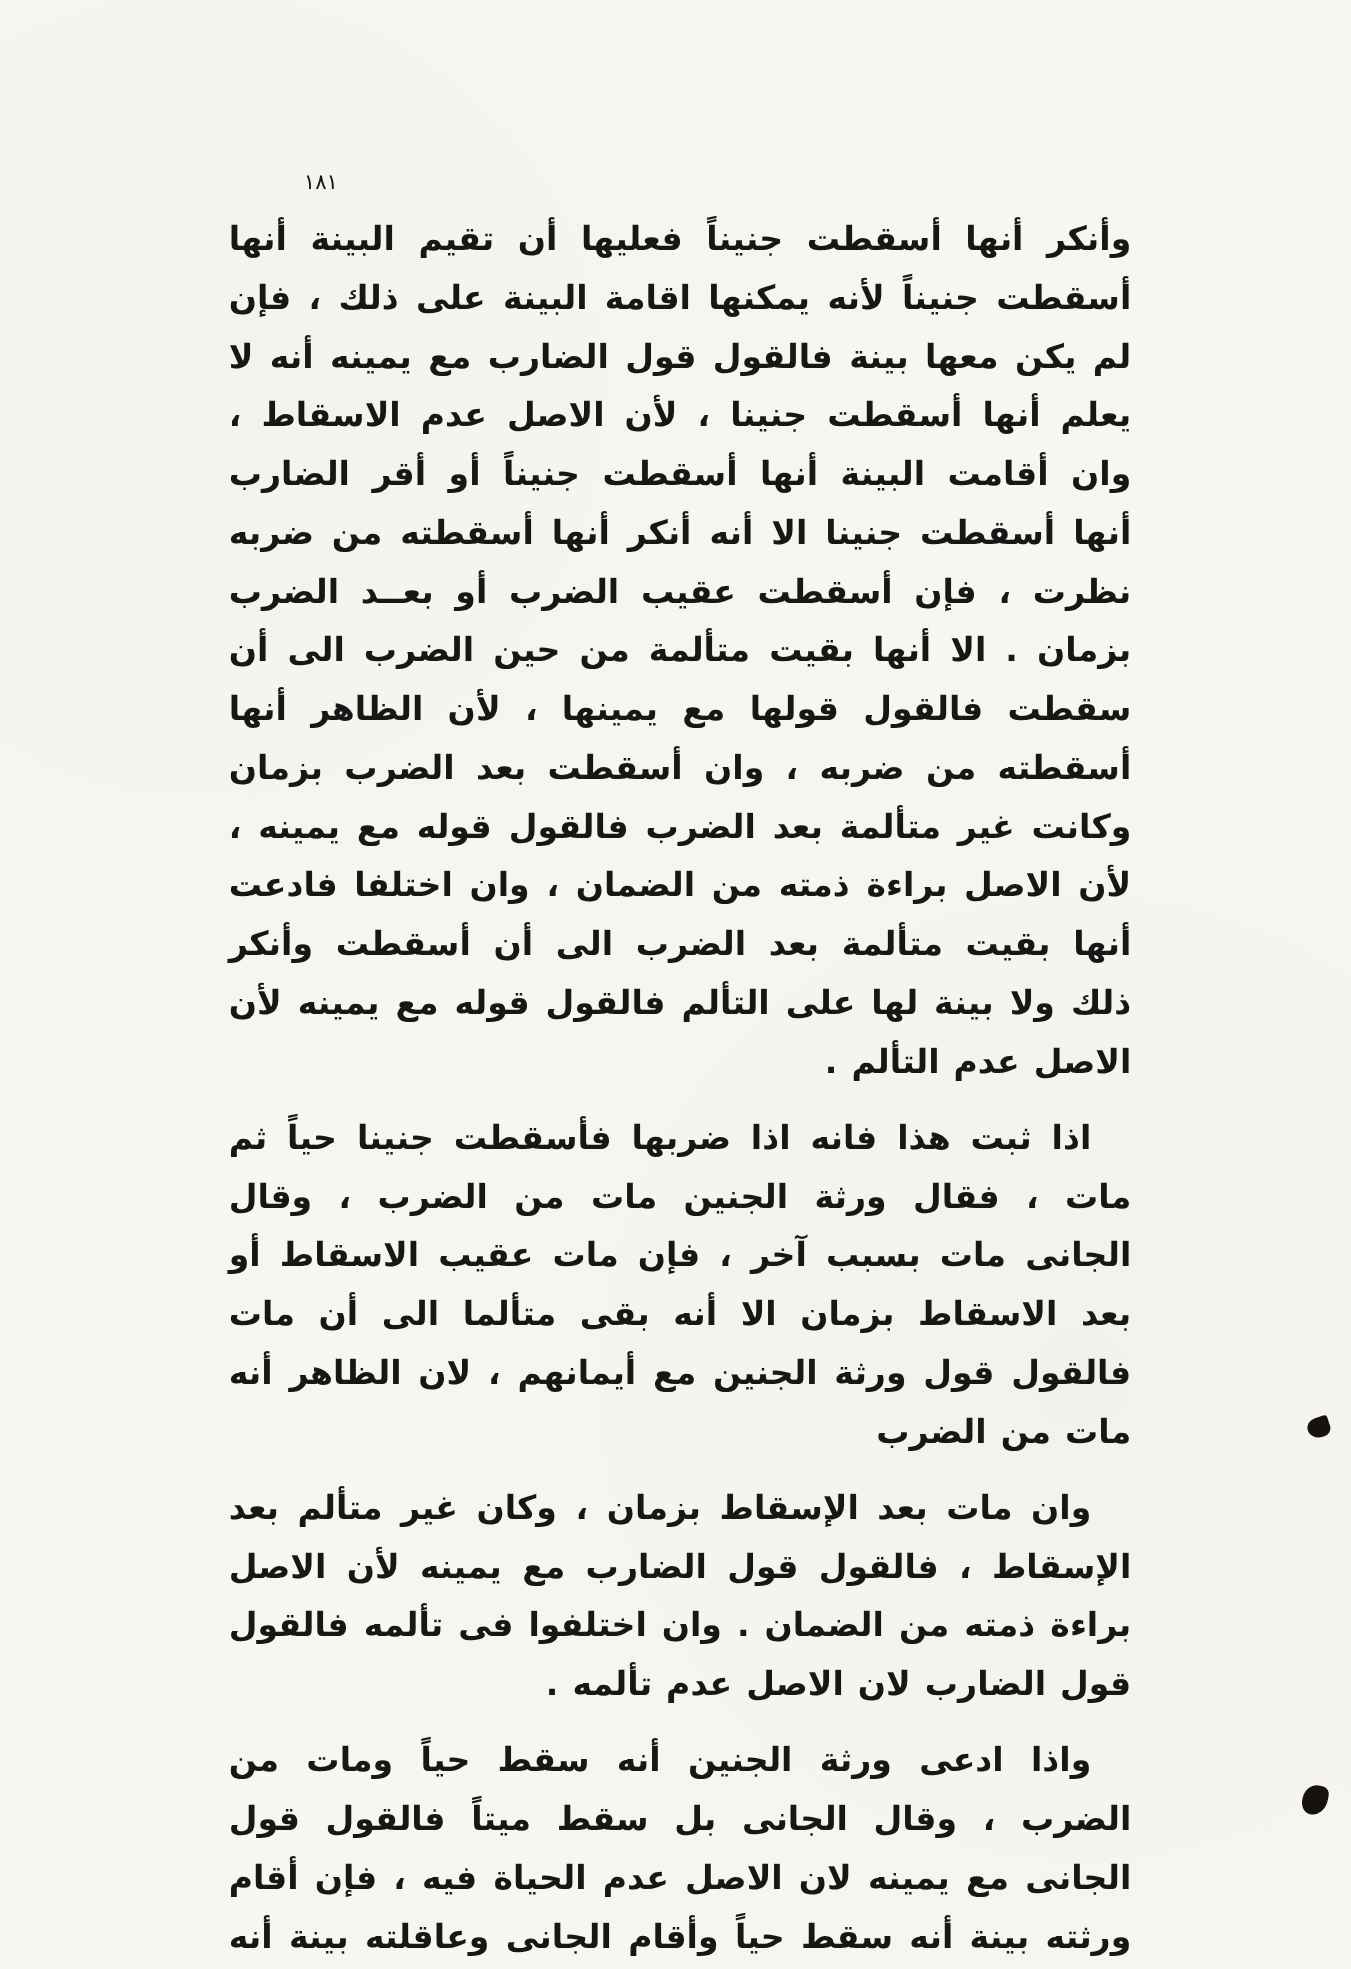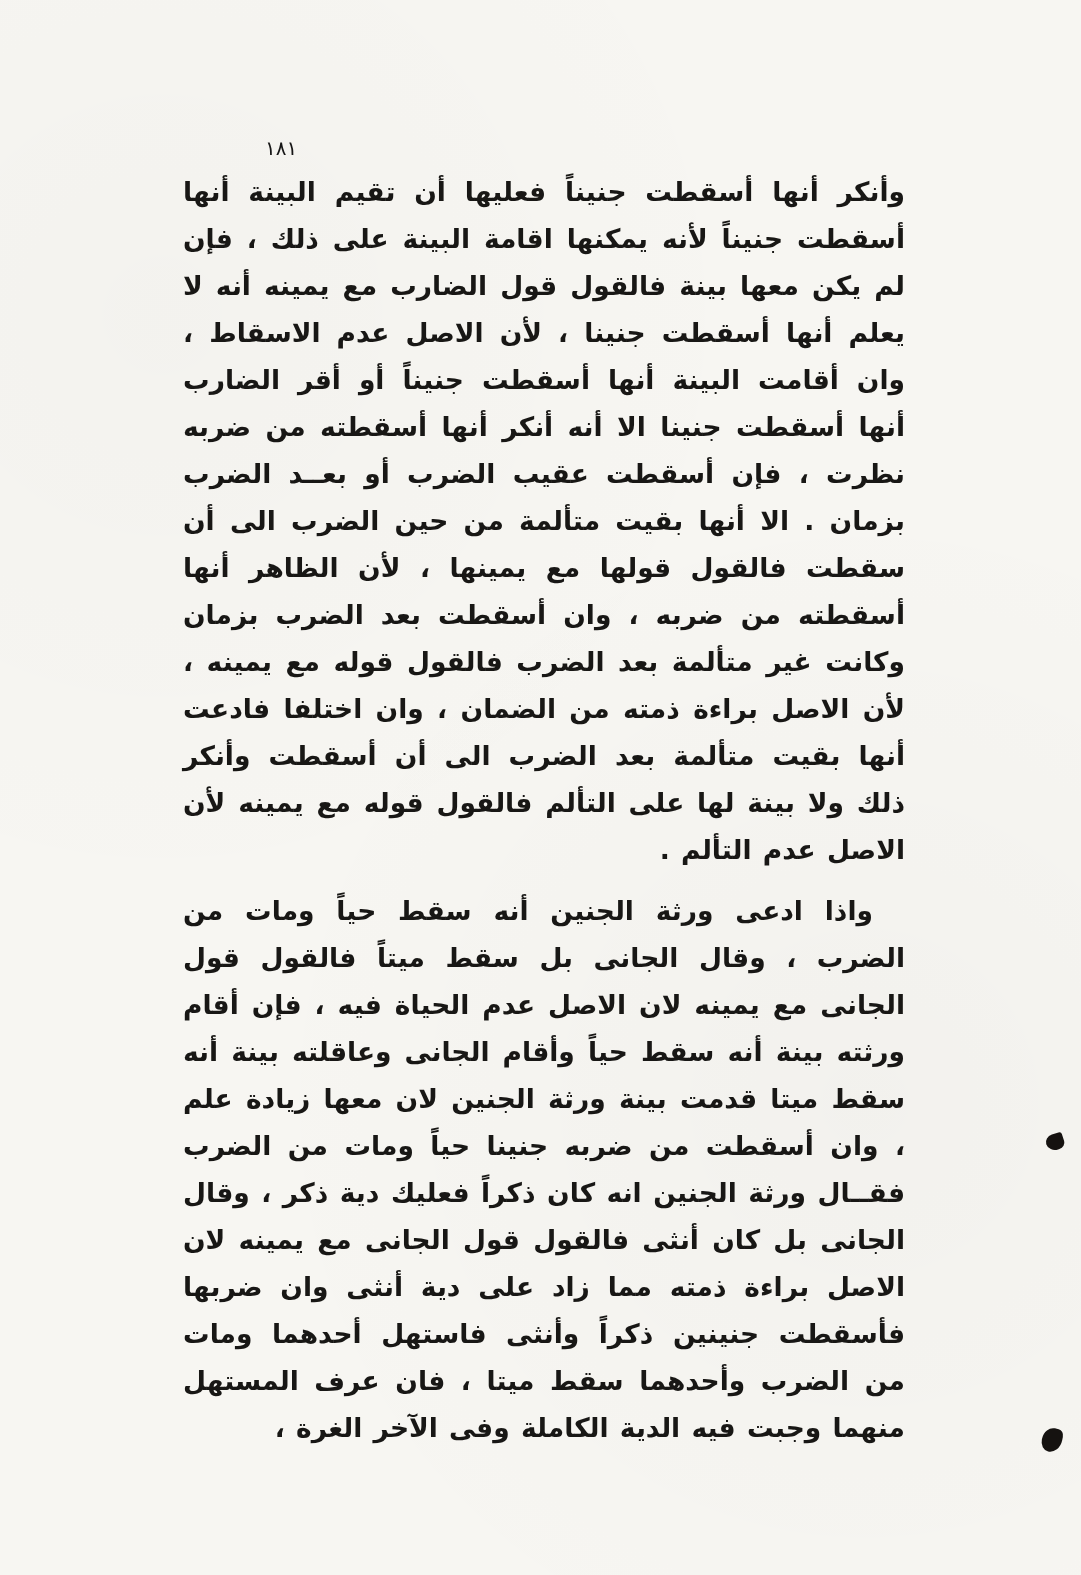--- a/index.html
+++ b/index.html
@@ -19,25 +19,24 @@
     inset: 0;
     background:
       radial-gradient(circle at 15% 20%, rgba(0,0,0,0.015), transparent 40%),
       radial-gradient(circle at 80% 70%, rgba(0,0,0,0.02), transparent 45%),
       #f7f6f2;
   }
   .page-number {
     position: absolute;
     top: 136px;
     left: 243px;
-    font-size: 20px;
+    font-size: 17px;
     color: #161616;
     letter-spacing: 1px;
     direction: rtl;
-    margin-left: 22px;
   }
   .text-block {
     position: absolute;
     top: 168px;
     right: 176px;
     width: 722px;
     direction: rtl;
     text-align: justify;
     text-align-last: right;
     color: #181715;
@@ -75,19 +74,21 @@
 </style>
 </head>
 <body>
 
 <div class="page">
 
   <div class="page-number">١٨١</div>
 
   <div class="text-block">
     <p class="para">وأنكر أنها أسقطت جنيناً فعليها أن تقيم البينة أنها أسقطت جنيناً لأنه يمكنها اقامة البينة على ذلك ، فإن لم يكن معها بينة فالقول قول الضارب مع يمينه أنه لا يعلم أنها أسقطت جنينا ، لأن الاصل عدم الاسقاط ، وان أقامت البينة أنها أسقطت جنيناً أو أقر الضارب أنها أسقطت جنينا الا أنه أنكر أنها أسقطته من ضربه نظرت ، فإن أسقطت عقيب الضرب أو بعــد الضرب بزمان . الا أنها بقيت متألمة من حين الضرب الى أن سقطت فالقول قولها مع يمينها ، لأن الظاهر أنها أسقطته من ضربه ، وان أسقطت بعد الضرب بزمان وكانت غير متألمة بعد الضرب فالقول قوله مع يمينه ، لأن الاصل براءة ذمته من الضمان ، وان اختلفا فادعت أنها بقيت متألمة بعد الضرب الى أن أسقطت وأنكر ذلك ولا بينة لها على التألم فالقول قوله مع يمينه لأن الاصل عدم التألم .</p>
+    <p class="para indent">اذا ثبت هذا فانه اذا ضربها فأسقطت جنينا حياً ثم مات ، فقال ورثة الجنين مات من الضرب ، وقال الجانى مات بسبب آخر ، فإن مات عقيب الاسقاط أو بعد الاسقاط بزمان الا أنه بقى متألما الى أن مات فالقول قول ورثة الجنين مع أيمانهم ، لان الظاهر أنه مات من الضرب</p>
+    <p class="para indent">وان مات بعد الإسقاط بزمان ، وكان غير متألم بعد الإسقاط ، فالقول قول الضارب مع يمينه لأن الاصل براءة ذمته من الضمان .  وان اختلفوا فى تألمه فالقول قول الضارب لان الاصل عدم تألمه .</p>
     <p class="para indent">واذا ادعى ورثة الجنين أنه سقط حياً ومات من الضرب ، وقال الجانى بل سقط ميتاً فالقول قول الجانى مع يمينه لان الاصل عدم الحياة فيه ، فإن أقام ورثته بينة أنه سقط حياً وأقام الجانى وعاقلته بينة أنه سقط ميتا قدمت بينة ورثة الجنين لان معها زيادة علم ، وان أسقطت من ضربه جنينا حياً ومات من الضرب فقــال ورثة الجنين انه كان ذكراً فعليك دية ذكر ، وقال الجانى بل كان أنثى فالقول قول الجانى مع يمينه لان الاصل براءة ذمته مما زاد على دية أنثى  وان ضربها فأسقطت جنينين ذكراً وأنثى فاستهل أحدهما ومات من الضرب وأحدهما سقط ميتا ، فان عرف المستهل منهما وجبت فيه الدية الكاملة وفى الآخر الغرة ،</p>
   </div>
 
   <div class="ink-mark mark-1"></div>
   <div class="ink-mark mark-2"></div>
 
 </div>
 
 </body></html>

